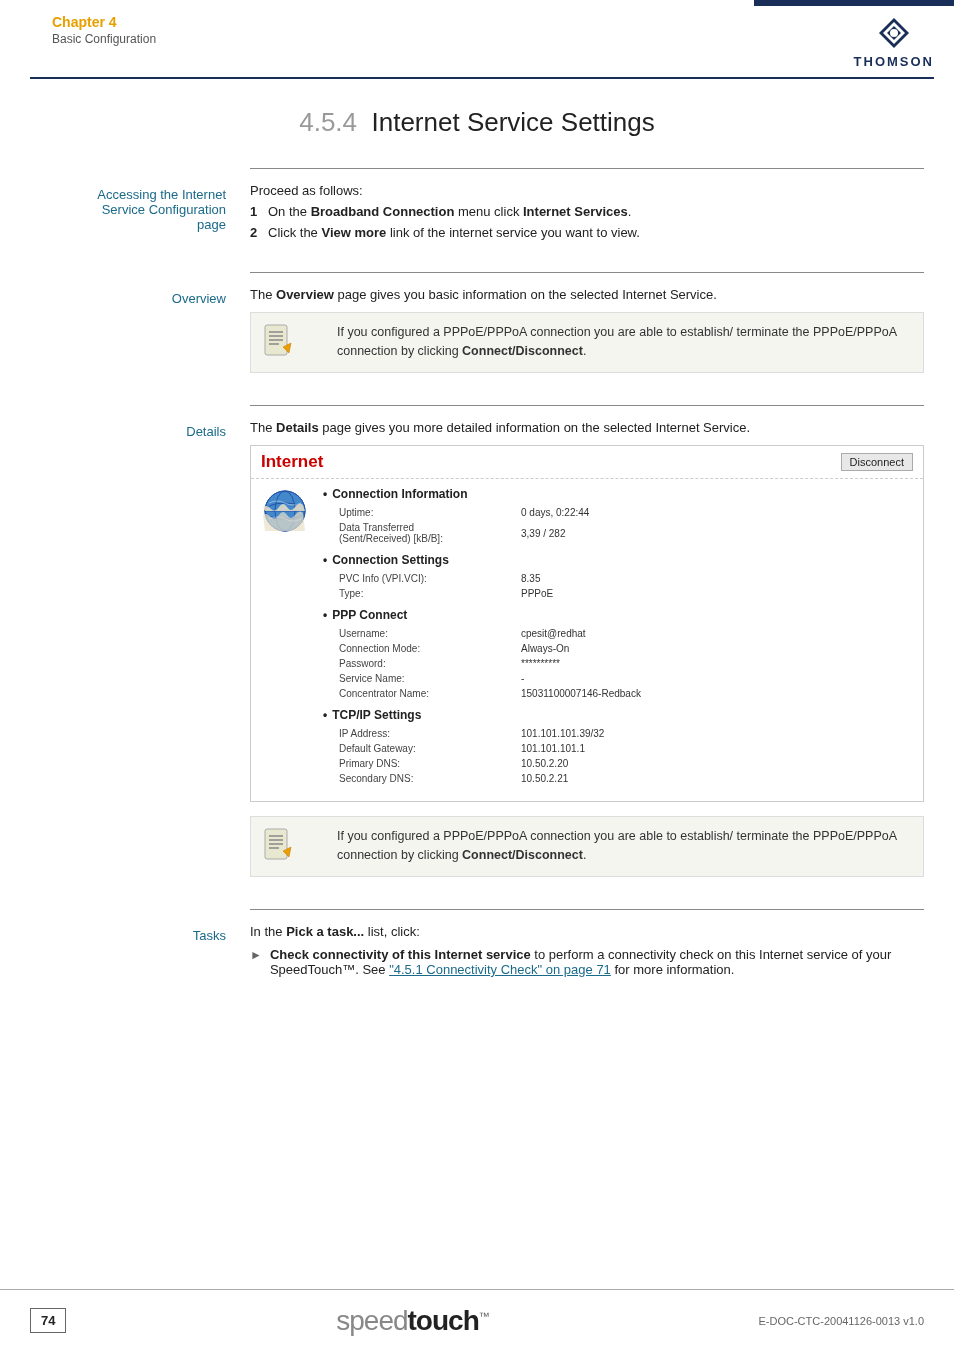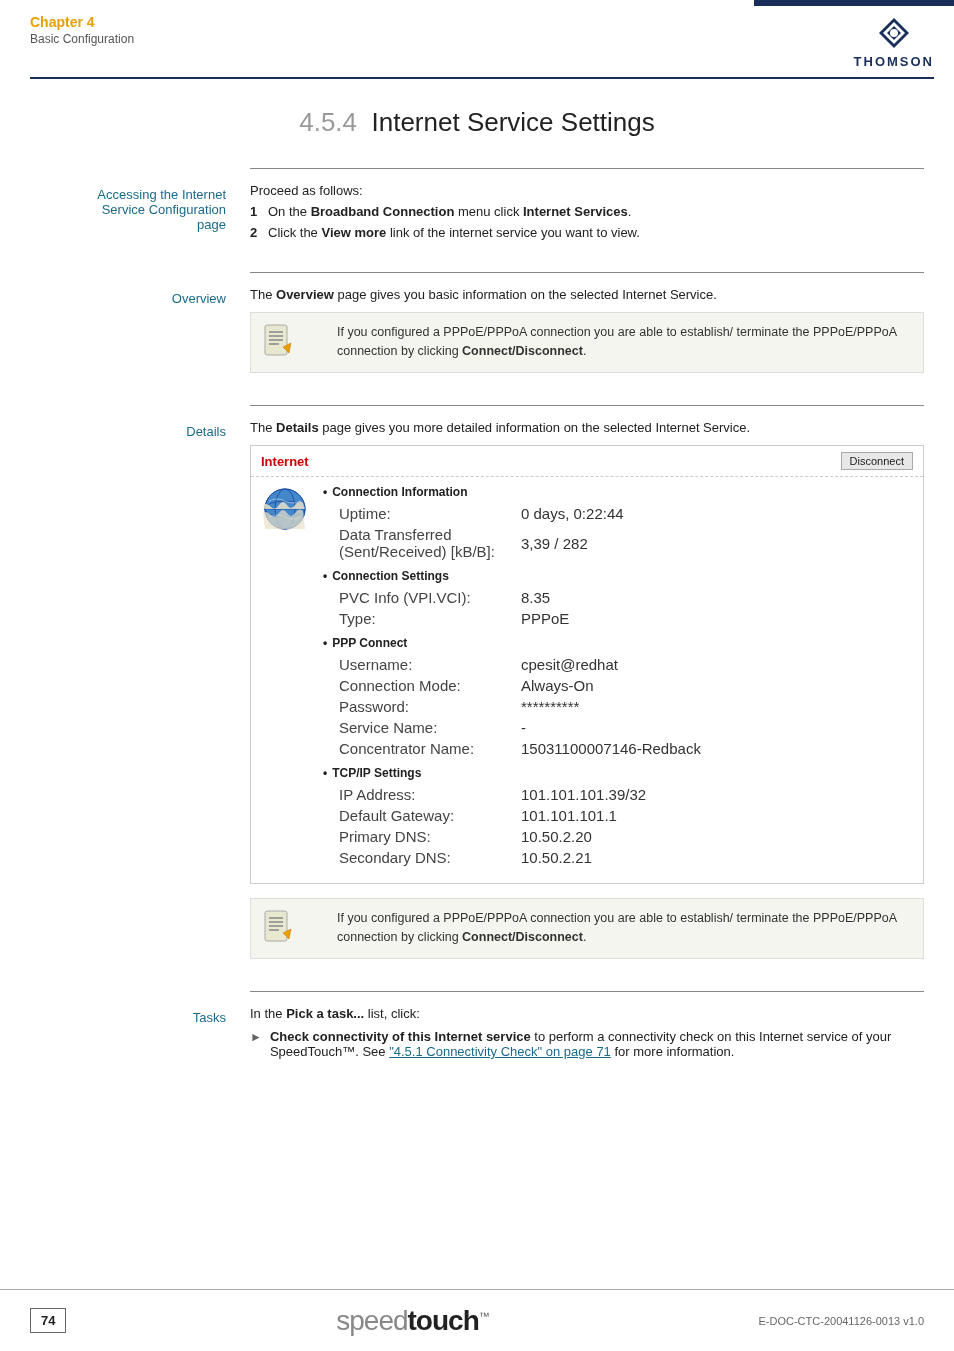--- a/index.html
+++ b/index.html
@@ -13,20 +13,21 @@
       position: relative;
     }
 
     
     .header {
       display: flex;
       justify-content: space-between;
       align-items: flex-start;
       padding: 14px 20px 0 30px;
       position: relative;
+      margin-left: 22px;
     }
     .chapter-label {
       color: #e8a000;
       font-weight: bold;
       font-size: 14px;
     }
     .chapter-sub {
       color: #555;
       font-size: 12px;
       margin-top: 2px;
@@ -158,21 +159,21 @@
     .internet-box-header {
       display: flex;
       justify-content: space-between;
       align-items: center;
       padding: 6px 10px;
       border-bottom: 1px dashed #ccc;
     }
     .internet-title {
       color: #cc0000;
       font-weight: bold;
-      font-size: 13px;
+      font-size: 17px;
     }
     .disconnect-btn {
       background: #e8e8e8;
       border: 1px solid #aaa;
       padding: 2px 8px;
       font-size: 11px;
       cursor: pointer;
       color: #222;
     }
     .internet-box-body {
@@ -197,21 +198,21 @@
       content: '•';
       margin-right: 5px;
       color: #222;
     }
     .detail-table {
       width: 100%;
       margin-bottom: 6px;
       margin-left: 10px;
     }
     .detail-table tr td {
-      font-size: 15px;
+      font-size: 10px;
       padding: 1px 4px;
       color: #333;
     }
     .detail-table tr td:first-child {
       color: #444;
       width: 180px;
     }
 
     
     .tasks-list {

